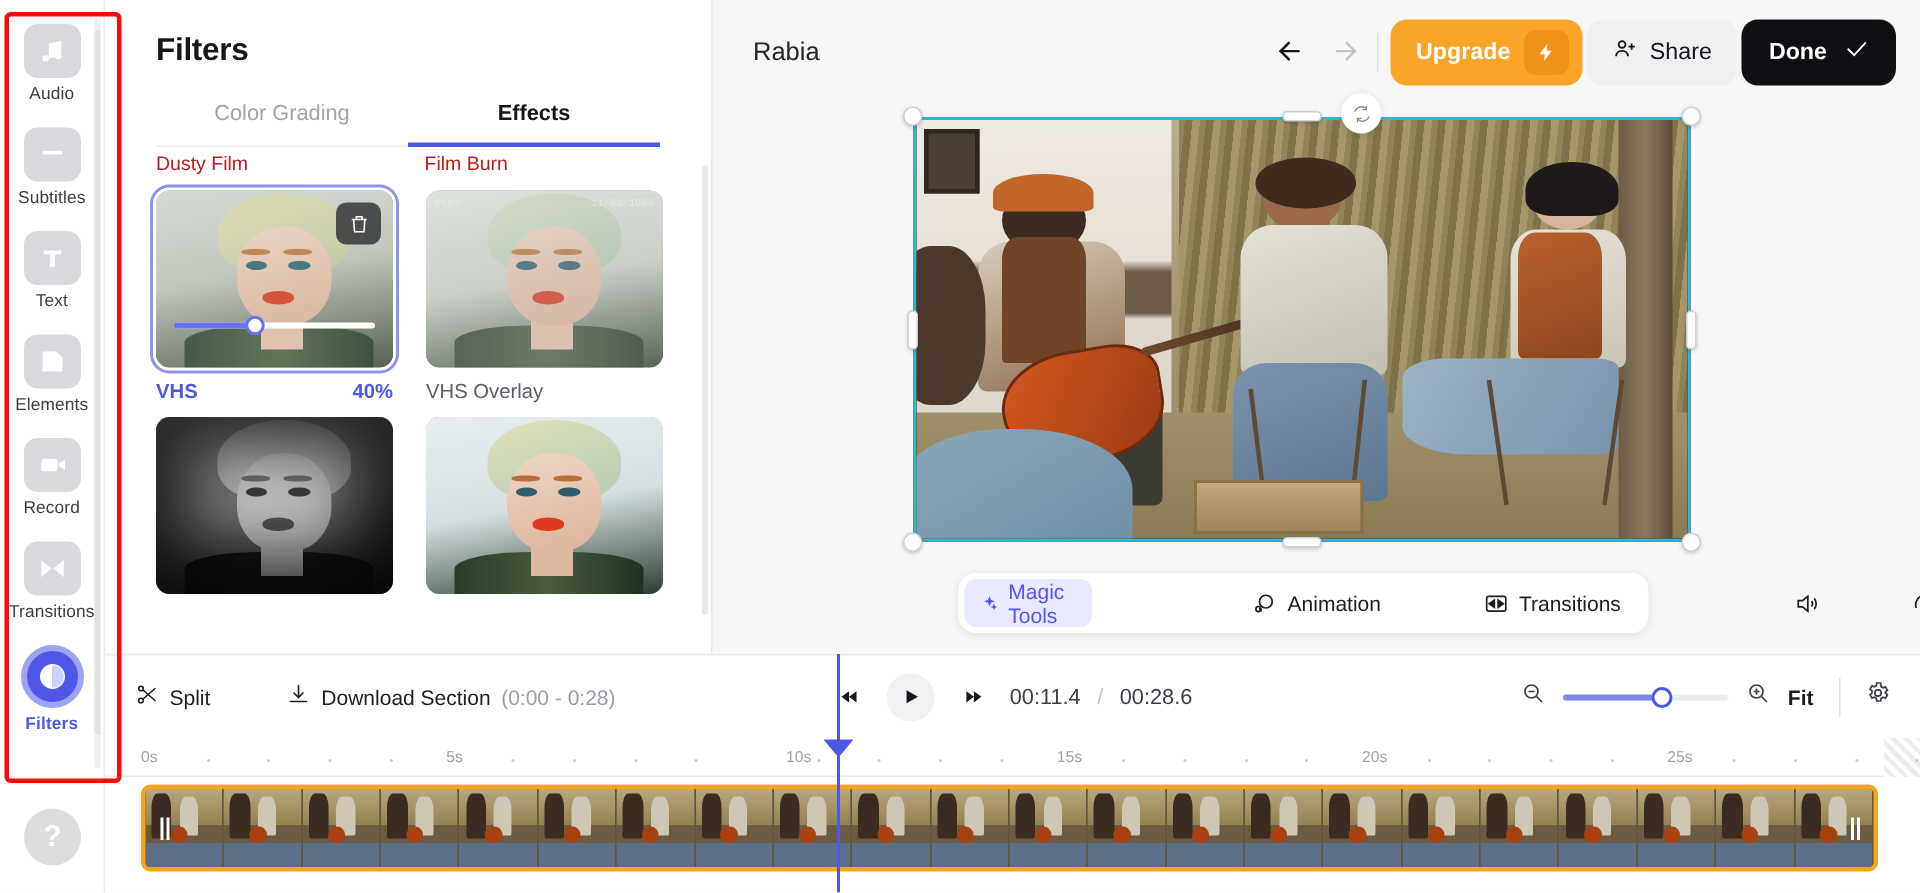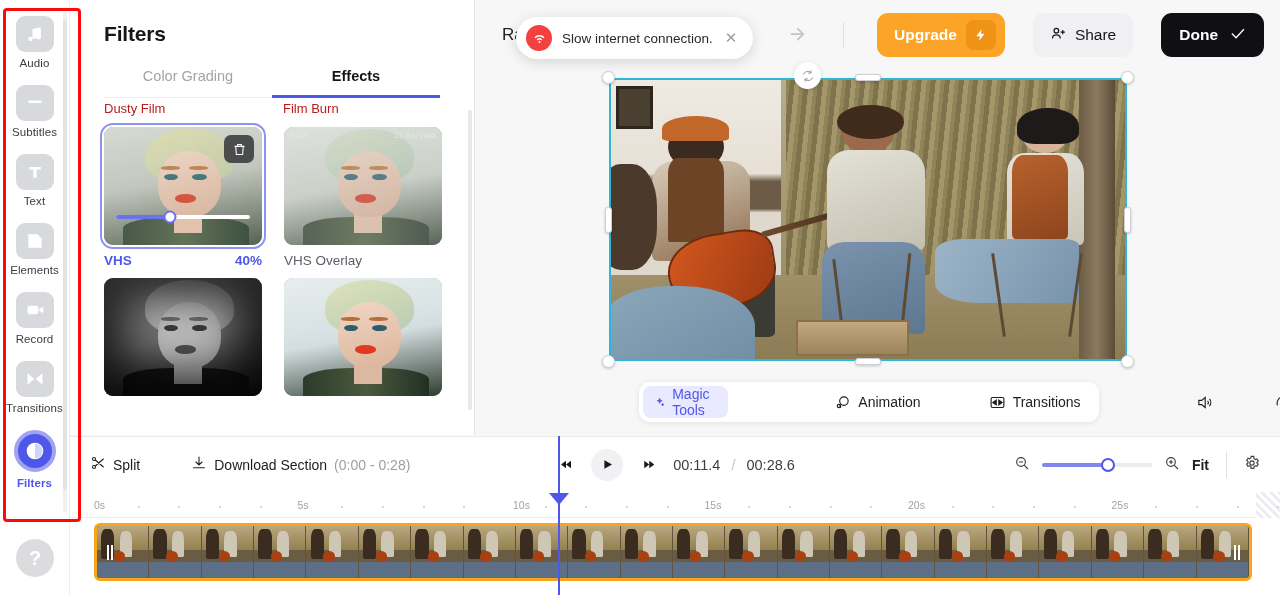--- a/index.html
+++ b/index.html
@@ -133,21 +133,21 @@
     display: flex; align-items: center; padding: 0 14px 0 10px; gap: 10px; z-index: 20;
   }
   #toast .wifi {
     width: 26px; height: 26px; border-radius: 50%; background: #f3413f;
     display: flex; align-items: center; justify-content: center;
   }
   #toast .wifi svg { width: 15px; height: 15px; fill: #fff; }
   #toast-text { font-size: 13.5px; color: #29292f; }
   #toast-close { font-size: 15px; color: #9b9ba4; cursor: pointer; padding: 0 2px; }
 
-  #top-right { margin-left: auto; display: flex; align-items: center; gap: 28px; }
+  #top-right { margin-left: auto; display: flex; align-items: center; gap: 3px; }
   .hist-btn { width: 30px; height: 30px; display: flex; align-items: center; justify-content: center; cursor: pointer; position: relative; }
   .hist-btn svg { width: 22px; height: 22px; fill: none; stroke-width: 1.8; stroke-linecap: round; stroke-linejoin: round; }
   #undo-btn svg { stroke: #16161a; }
   #redo-btn svg { stroke: #c2c2c9; }
   #sync-badge {
     position: absolute; left: 48%; top: 42px; width: 27px; height: 27px; border-radius: 50%;
     background: #fff; box-shadow: 0 1px 5px rgba(0,0,0,.13);
     display: flex; align-items: center; justify-content: center; z-index: 9;
   }
   #sync-badge svg { width: 14px; height: 14px; stroke: #8e8e98; fill: none; stroke-width: 1.6; }
@@ -491,29 +491,20 @@
       </div>
     </div>
     <div id="panel-scrollbar"></div>
   </div>
 
   <div id="stage">
 
     <div id="topbar">
       <div id="proj-title">Rabia</div>
 
-      <div id="toast">
-        <span class="wifi">
-          <svg viewBox="0 0 24 24">
-              <path d="M12 19.2a1.6 1.6 0 1 0 0-3.2 1.6 1.6 0 0 0 0 3.2zM7.6 13.4a6.4 6.4 0 0 1 8.8 0l-1.6 1.7a4.1 4.1 0 0 0-5.6 0zM4 9.8a11.4 11.4 0 0 1 16 0l-1.7 1.7a9 9 0 0 0-12.6 0z"></path>
-            </svg>
-        </span>
-        <span id="toast-text">Slow internet connection.</span>
-        <span id="toast-close">✕</span>
-      </div>
 
       <div id="top-right">
         <div class="hist-btn" id="undo-btn">
           <svg viewBox="0 0 24 24">
               <path d="M9 5L3 11l6 6"></path>
               <path d="M3 11h13"></path>
             </svg>
         </div>
         <div class="hist-btn" id="redo-btn">
           <svg viewBox="0 0 24 24">
@@ -732,21 +723,21 @@
     <span class="rtick" style="left: 24px;">0s</span>
         <span class="rdot" style="left: 67.7px;"></span>
         <span class="rdot" style="left: 108.4px;"></span>
         <span class="rdot" style="left: 149.1px;"></span>
         <span class="rdot" style="left: 189.8px;"></span>
         <span class="rtick" style="left: 227.5px;">5s</span>
         <span class="rdot" style="left: 271.2px;"></span>
         <span class="rdot" style="left: 311.9px;"></span>
         <span class="rdot" style="left: 352.6px;"></span>
         <span class="rdot" style="left: 393.3px;"></span>
-        <span class="rtick" style="left: 443px;">10s</span>
+        <span class="rtick" style="left: 454px;">10s</span>
         <span class="rdot" style="left: 474.7px;"></span>
         <span class="rdot" style="left: 515.4px;"></span>
         <span class="rdot" style="left: 556.1px;"></span>
         <span class="rdot" style="left: 596.8px;"></span>
         <span class="rtick" style="left: 634.5px;">15s</span>
         <span class="rdot" style="left: 678.2px;"></span>
         <span class="rdot" style="left: 718.9px;"></span>
         <span class="rdot" style="left: 759.6px;"></span>
         <span class="rdot" style="left: 800.3px;"></span>
         <span class="rtick" style="left: 838px;">20s</span>

